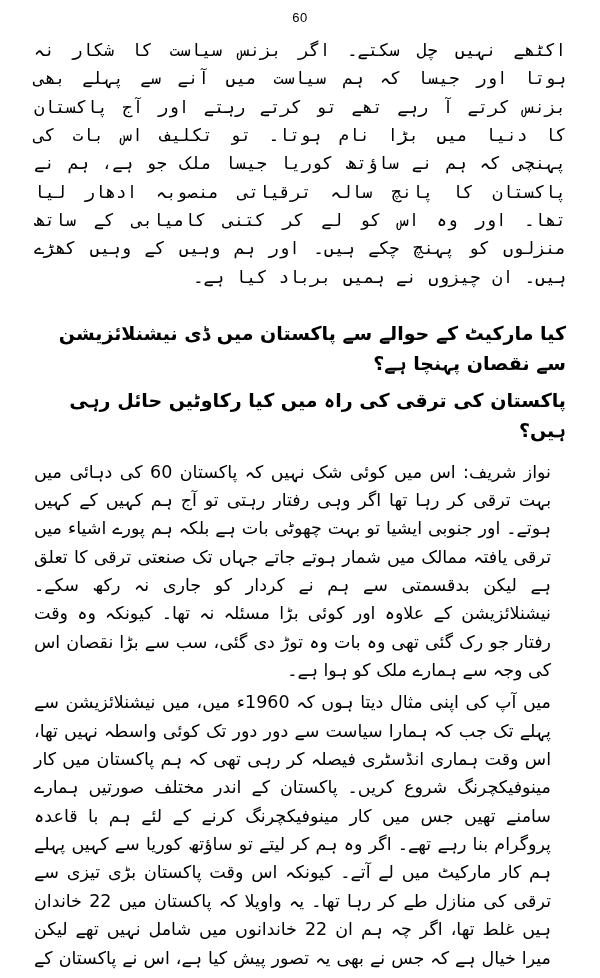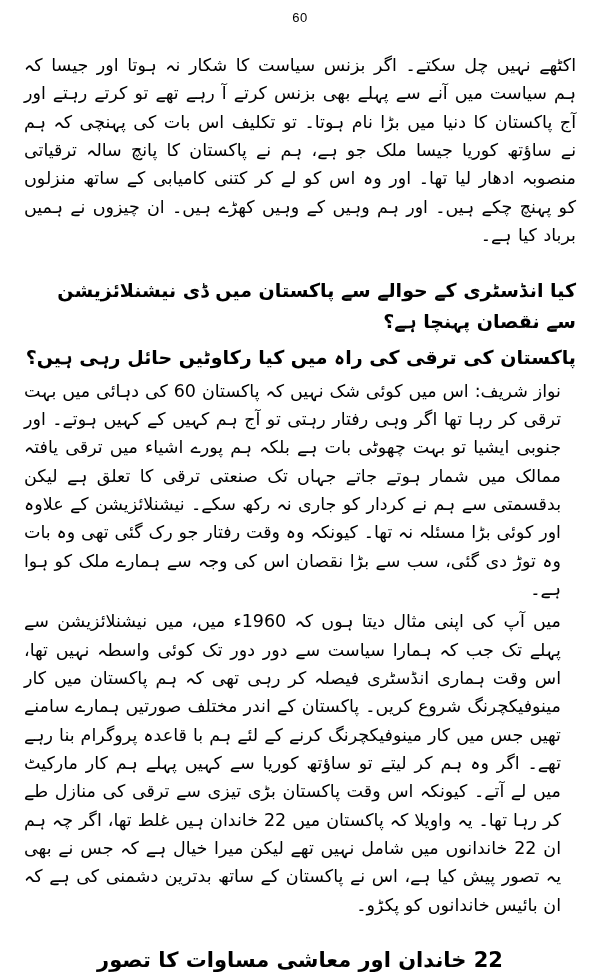--- a/index.html
+++ b/index.html
@@ -13,21 +13,21 @@
     font-family: "DejaVu Sans", sans-serif;
     color: #000000;
     position: relative;
     overflow: hidden;
   }
   .page {
     width: 600px;
     height: 978px;
     position: relative;
     box-sizing: border-box;
-    padding: 0 24px;
+    padding: 0 34px;
   }
   .page-number {
     text-align: center;
     font-size: 13px;
     font-family: "Liberation Sans", sans-serif;
     padding-top: 10px;
     padding-bottom: 10px;
     letter-spacing: 0.5px;
   }
   .body-block {
@@ -38,37 +38,38 @@
   .para {
     direction: rtl;
     text-align: justify;
     text-align-last: right;
     font-size: 17.5px;
     line-height: 1.62;
     margin: 0 0 2px 0;
     word-spacing: 1px;
   }
   .para.first {
-    margin-top: 16px;
+    margin-top: 2px;
+    font-family: Liberation Mono, monospace;
   }
   .q {
     direction: rtl;
     text-align: right;
     font-size: 19px;
     font-weight: bold;
     line-height: 1.6;
     margin: 14px 0 6px 0;
   }
   .q2 {
     direction: rtl;
     text-align: right;
     font-size: 19px;
     font-weight: bold;
     line-height: 1.6;
-    margin: 0 0 4px 0;
+    margin: 0 0 12px 0;
   }
   .heading {
     direction: rtl;
     text-align: center;
     font-size: 21px;
     font-weight: bold;
     line-height: 1.5;
     margin: 26px 0 22px 0;
   }
   .spacer-sm { height: 10px; }
@@ -87,21 +88,21 @@
 <div class="page">
 
   <div class="page-number">60</div>
 
   <div class="body-block">
 
     <p class="para first">اکٹھے نہیں چل سکتے۔ اگر بزنس سیاست کا شکار نہ ہوتا اور جیسا کہ ہم سیاست میں آنے سے پہلے بھی بزنس کرتے آ رہے تھے تو کرتے رہتے اور آج پاکستان کا دنیا میں بڑا نام ہوتا۔ تو تکلیف اس بات کی پہنچی کہ ہم نے ساؤتھ کوریا جیسا ملک جو ہے، ہم نے پاکستان کا پانچ سالہ ترقیاتی منصوبہ ادھار لیا تھا۔ اور وہ اس کو لے کر کتنی کامیابی کے ساتھ منزلوں کو پہنچ چکے ہیں۔ اور ہم وہیں کے وہیں کھڑے ہیں۔ ان چیزوں نے ہمیں برباد کیا ہے۔</p>
 
     <div class="spacer-sm"></div>
 
-    <p class="q">کیا انڈسٹری کے حوالے سے پاکستان میں ڈی نیشنلائزیشن سے نقصان پہنچا ہے؟</p>
+    <p class="q">کیا مارکیٹ کے حوالے سے پاکستان میں ڈی نیشنلائزیشن سے نقصان پہنچا ہے؟</p>
     <p class="q2">پاکستان کی ترقی کی راہ میں کیا رکاوٹیں حائل رہی ہیں؟</p>
 
     <p class="answer">نواز شریف: اس میں کوئی شک نہیں کہ پاکستان 60 کی دہائی میں بہت ترقی کر رہا تھا اگر وہی رفتار رہتی تو آج ہم کہیں کے کہیں ہوتے۔ اور جنوبی ایشیا تو بہت چھوٹی بات ہے بلکہ ہم پورے اشیاء میں ترقی یافتہ ممالک میں شمار ہوتے جاتے جہاں تک صنعتی ترقی کا تعلق ہے لیکن بدقسمتی سے ہم نے کردار کو جاری نہ رکھ سکے۔ نیشنلائزیشن کے علاوہ اور کوئی بڑا مسئلہ نہ تھا۔ کیونکہ وہ وقت رفتار جو رک گئی تھی وہ بات وہ توڑ دی گئی، سب سے بڑا نقصان اس کی وجہ سے ہمارے ملک کو ہوا ہے۔</p>
 
     <p class="answer">میں آپ کی اپنی مثال دیتا ہوں کہ 1960ء میں، میں نیشنلائزیشن سے پہلے تک جب کہ ہمارا سیاست سے دور دور تک کوئی واسطہ نہیں تھا، اس وقت ہماری انڈسٹری فیصلہ کر رہی تھی کہ ہم پاکستان میں کار مینوفیکچرنگ شروع کریں۔ پاکستان کے اندر مختلف صورتیں ہمارے سامنے تھیں جس میں کار مینوفیکچرنگ کرنے کے لئے ہم با قاعدہ پروگرام بنا رہے تھے۔ اگر وہ ہم کر لیتے تو ساؤتھ کوریا سے کہیں پہلے ہم کار مارکیٹ میں لے آتے۔ کیونکہ اس وقت پاکستان بڑی تیزی سے ترقی کی منازل طے کر رہا تھا۔ یہ واویلا کہ پاکستان میں 22 خاندان ہیں غلط تھا، اگر چہ ہم ان 22 خاندانوں میں شامل نہیں تھے لیکن میرا خیال ہے کہ جس نے بھی یہ تصور پیش کیا ہے، اس نے پاکستان کے ساتھ بدترین دشمنی کی ہے کہ ان بائیس خاندانوں کو پکڑو۔</p>
 
     <h2 class="heading">22 خاندان اور معاشی مساوات کا تصور</h2>
 
   </div>
 </div>

